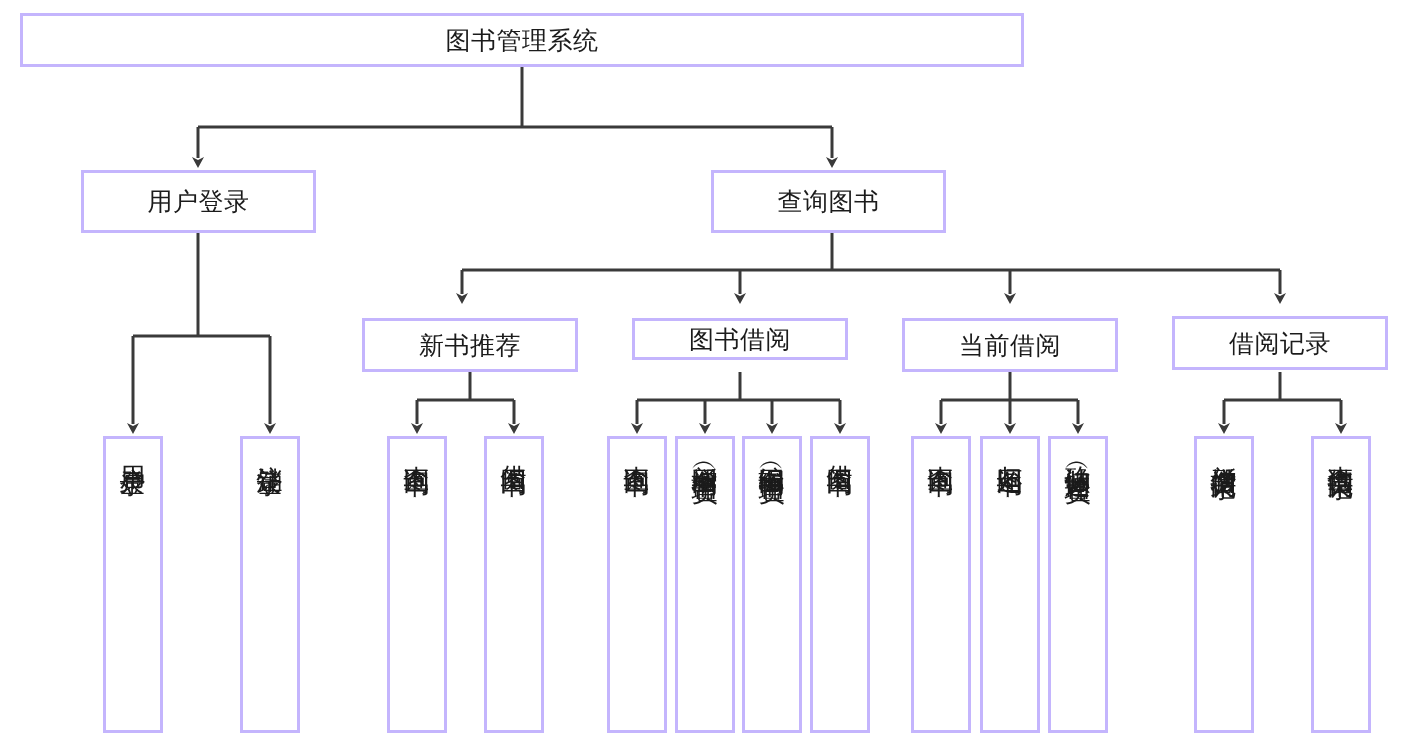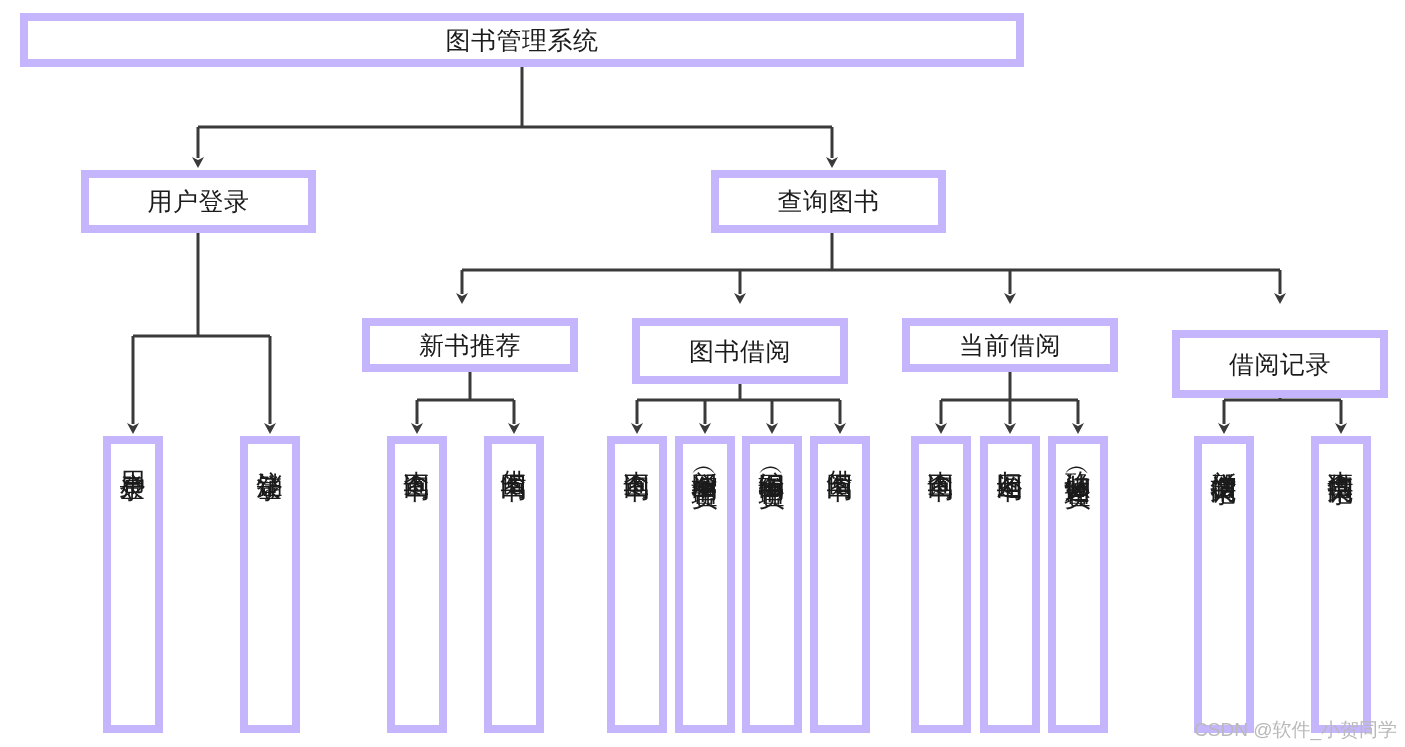--- a/index.html
+++ b/index.html
@@ -8,21 +8,21 @@
     font-family:"Liberation Sans","DejaVu Sans",sans-serif;
     width:1405px;height:747px;position:relative;overflow:hidden;
   }
   #canvas{position:absolute;left:0;top:0;width:1405px;height:747px;}
   svg.lines{position:absolute;left:0;top:0;width:1405px;height:747px;pointer-events:none;}
 
   .node{
     position:absolute;
     box-sizing:border-box;
     background:#ffffff;
-    border:8px solid #c4b5fd;
+    border:3px solid #c4b5fd;
     display:flex;
     align-items:center;
     justify-content:center;
     color:#1b1b1b;
   }
   .node .lbl{
     display:block;
     line-height:1.08;
     white-space:nowrap;
     letter-spacing:0.5px;
@@ -122,27 +122,27 @@
   <div class="node h" style="left:81px;top:170px;width:235px;height:63px;">
     <span class="lbl">用户登录</span>
   </div>
   <div class="node h" style="left:711px;top:170px;width:235px;height:63px;">
     <span class="lbl">查询图书</span>
   </div>
 
   <div class="node h" style="left:362px;top:318px;width:216px;height:54px;">
     <span class="lbl">新书推荐</span>
   </div>
-  <div class="node h" style="left:632px;top:318px;width:216px;height:66px;">
+  <div class="node h" style="left:632px;top:318px;width:216px;height:42px;">
     <span class="lbl">图书借阅</span>
   </div>
   <div class="node h" style="left:902px;top:318px;width:216px;height:54px;text-align:center;">
     <span class="lbl">当前借阅</span>
   </div>
-  <div class="node h" style="left:1172px;top:330px;width:216px;height:68px;">
+  <div class="node h" style="left:1172px;top:316px;width:216px;height:54px;">
     <span class="lbl">借阅记录</span>
   </div>
 
   <div class="node v tall" style="left:103px;top:436px;width:60px;height:297px;">
     <span class="lbl">用户登录</span>
   </div>
   <div class="node v tall" style="left:240px;top:436px;width:60px;height:297px;">
     <span class="lbl">注销登录</span>
   </div>
 
@@ -176,15 +176,14 @@
     <span class="lbl">确认归还（管理员）</span>
   </div>
 
   <div class="node v tall" style="left:1194px;top:436px;width:60px;height:297px;">
     <span class="lbl">新增借阅记录</span>
   </div>
   <div class="node v tall" style="left:1311px;top:436px;width:60px;height:297px;">
     <span class="lbl">查询借阅记录</span>
   </div>
 
-  <div class="watermark">CSDN @软件_小贺同学</div>
 
 </div>
 
 </body></html>

